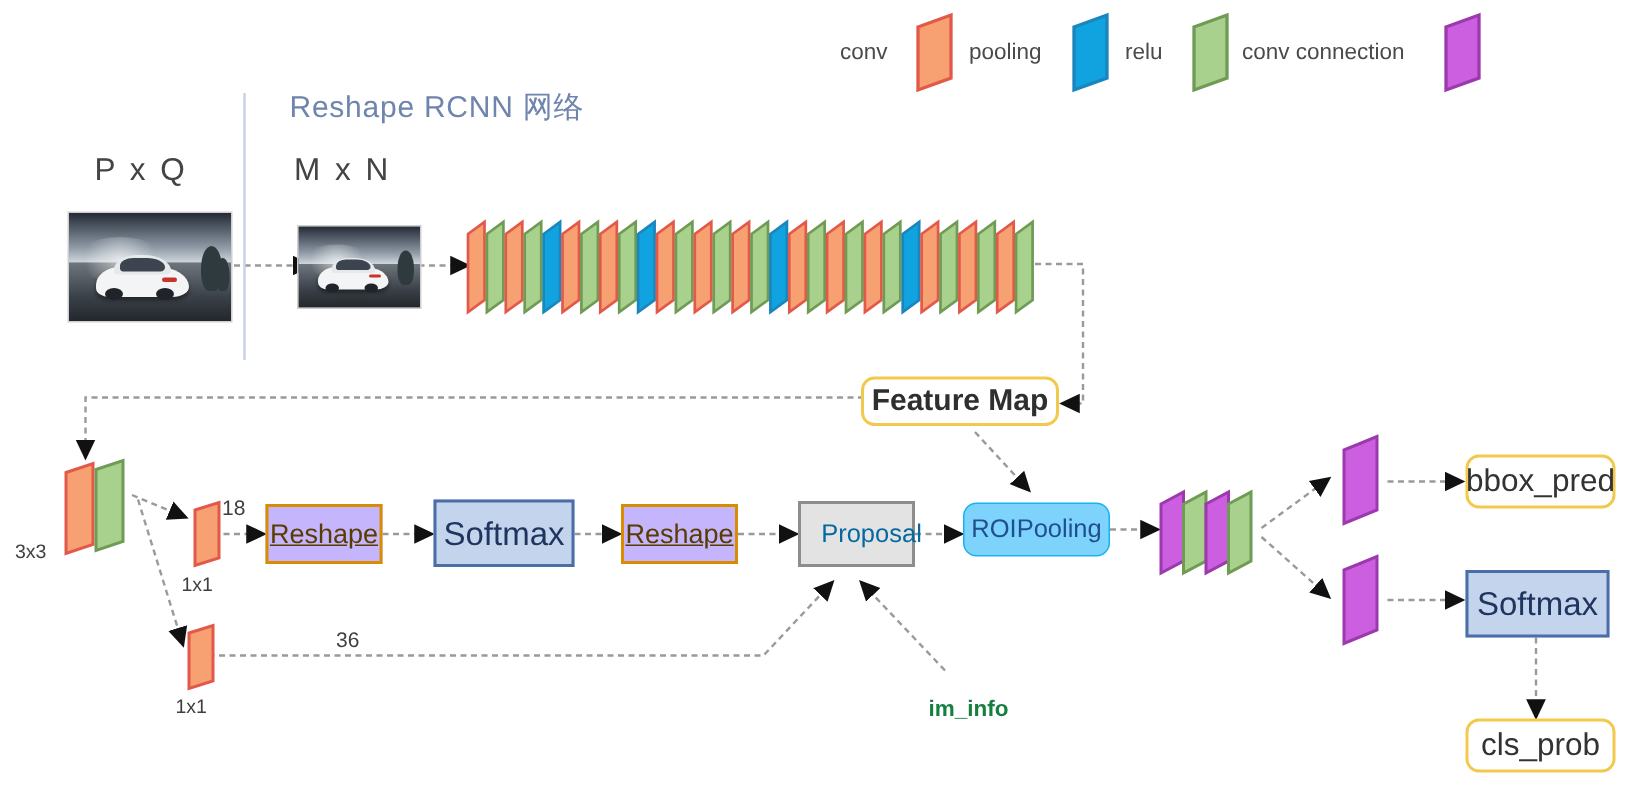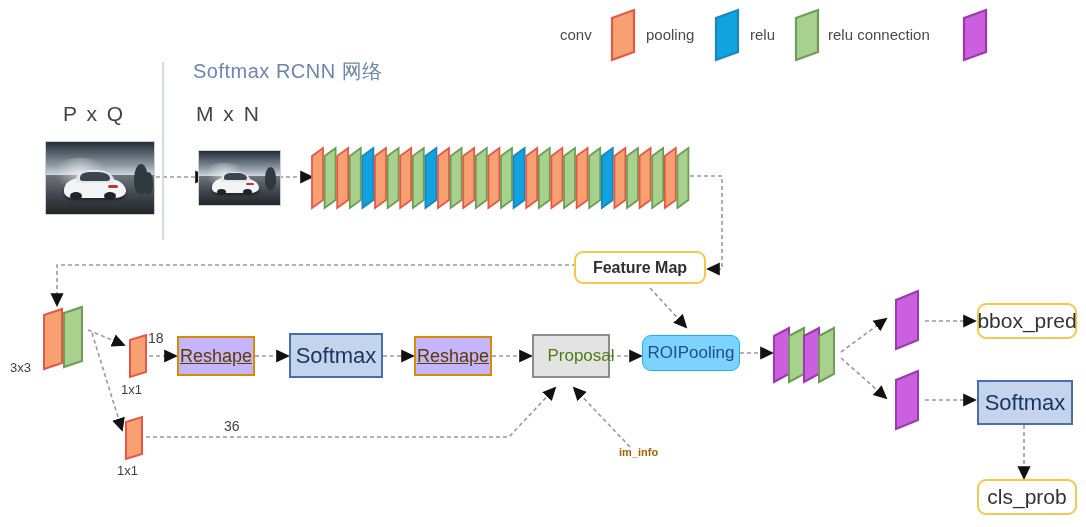--- a/index.html
+++ b/index.html
@@ -36,25 +36,25 @@
   .photo .glow{position:absolute;border-radius:50%;
         background:radial-gradient(circle,rgba(255,255,255,.55),rgba(255,255,255,0) 70%);}
 
   
   .box{position:absolute;display:flex;align-items:center;justify-content:center;
        box-sizing:border-box;white-space:nowrap;}
   .box-orange{background:#c4b5fd;border:2px solid #d98c00;color:#5a3b00;
        font-size:18px;text-decoration:underline;}
   .box-softmax{background:#c3d4ec;border:2px solid #4b6ea8;color:#1f3560;
        font-size:22px;}
-  .box-gray{background:#e3e3e3;border:2px solid #8d8d8d;color:#4d7c0f;font-size:17px;padding-left:20px;}
+  .box-gray{background:#e3e3e3;border:2px solid #8d8d8d;color:#0369a1;font-size:17px;padding-left:20px;}
   .box-cyan{background:#7dd3fc;border:1px solid #17b3ef;border-radius:9px;color:#1f4f8f;
        font-size:17px;}
   .box-yellowline{background:#ffffff;border:2px solid #f2c94c;border-radius:9px;
-       color:#2f2f2f;font-size:16px;font-weight:bold;}
+       color:#2f2f2f;font-size:20px;font-weight:bold;}
   .box-yellowline.thin{font-weight:normal;font-size:21px;color:#333;}
 </style>
 </head>
 <body>
 
 <div id="stage">
 
   <svg class="layer">
     <defs>
       <marker id="ah" markerWidth="9" markerHeight="9" refX="7.4" refY="4.5" orient="auto">
@@ -123,28 +123,28 @@
     </svg>
 
     <div class="abs" style="left:190px;top:18px;">
       <span class="legend-label">relu</span>
     </div>
     <svg class="abs" style="left:228px;top:0;width:34px;height:56px;">
       <polygon points="8,10 30,2 30,44 8,52" fill="#a9d18e" stroke="#6f9b55" stroke-width="2.2"></polygon>
     </svg>
 
     <div class="abs" style="left:268px;top:18px;">
-      <span class="legend-label">relu connection</span>
+      <span class="legend-label">conv connection</span>
     </div>
     <svg class="abs" style="left:396px;top:0;width:34px;height:56px;">
       <polygon points="8,10 30,2 30,44 8,52" fill="#cc5ee0" stroke="#9b39ad" stroke-width="2.2"></polygon>
     </svg>
   </div>
 
-  <div class="abs title-fr" style="left:193px;top:58px;">Softmax RCNN 网络</div>
+  <div class="abs title-fr" style="left:193px;top:58px;">Reshape RCNN 网络</div>
 
   <div class="abs dim-label" style="left:63px;top:102px;">P x Q</div>
 
   <div class="abs dim-label" style="left:196px;top:102px;">M x N</div>
 
 
   <div class="photo" style="left:45px;top:141px;width:108px;height:72px;">
     <div class="sky"></div>
     <div class="ground"></div>
     <div class="glow" style="left:4px;top:16px;width:60px;height:30px;"></div>
@@ -229,21 +229,21 @@
   <div class="box box-orange" style="left:177px;top:336px;width:78px;height:40px;">Reshape</div>
 
   <div class="box box-softmax" style="left:289px;top:333px;width:94px;height:45px;">Softmax</div>
 
   <div class="box box-orange" style="left:414px;top:336px;width:78px;height:40px;">Reshape</div>
 
   <div class="box box-gray" style="left:532px;top:334px;width:78px;height:44px;">Proposal</div>
 
   <div class="box box-cyan" style="left:642px;top:335px;width:98px;height:36px;">ROIPooling</div>
 
-  <div class="abs small-label" style="left:619px;top:446px;font-size:11px;font-weight:bold;color:#a16207;">im_info</div>
+  <div class="abs small-label" style="left:619px;top:464px;font-size:15px;font-weight:bold;color:#15803d;">im_info</div>
 
   <svg class="abs" style="left:770px;top:318px;width:80px;height:72px;">
     <g id="head-g">
         <polygon points="4,18 19,10 19,56 4,64" fill="#cc5ee0" stroke="#9b39ad" stroke-width="2"></polygon>
         <polygon points="19,18 34,10 34,56 19,64" fill="#a9d18e" stroke="#6f9b55" stroke-width="2"></polygon>
         <polygon points="34,18 49,10 49,56 34,64" fill="#cc5ee0" stroke="#9b39ad" stroke-width="2"></polygon>
         <polygon points="49,18 64,10 64,56 49,64" fill="#a9d18e" stroke="#6f9b55" stroke-width="2"></polygon>
       </g>
   </svg>
 

